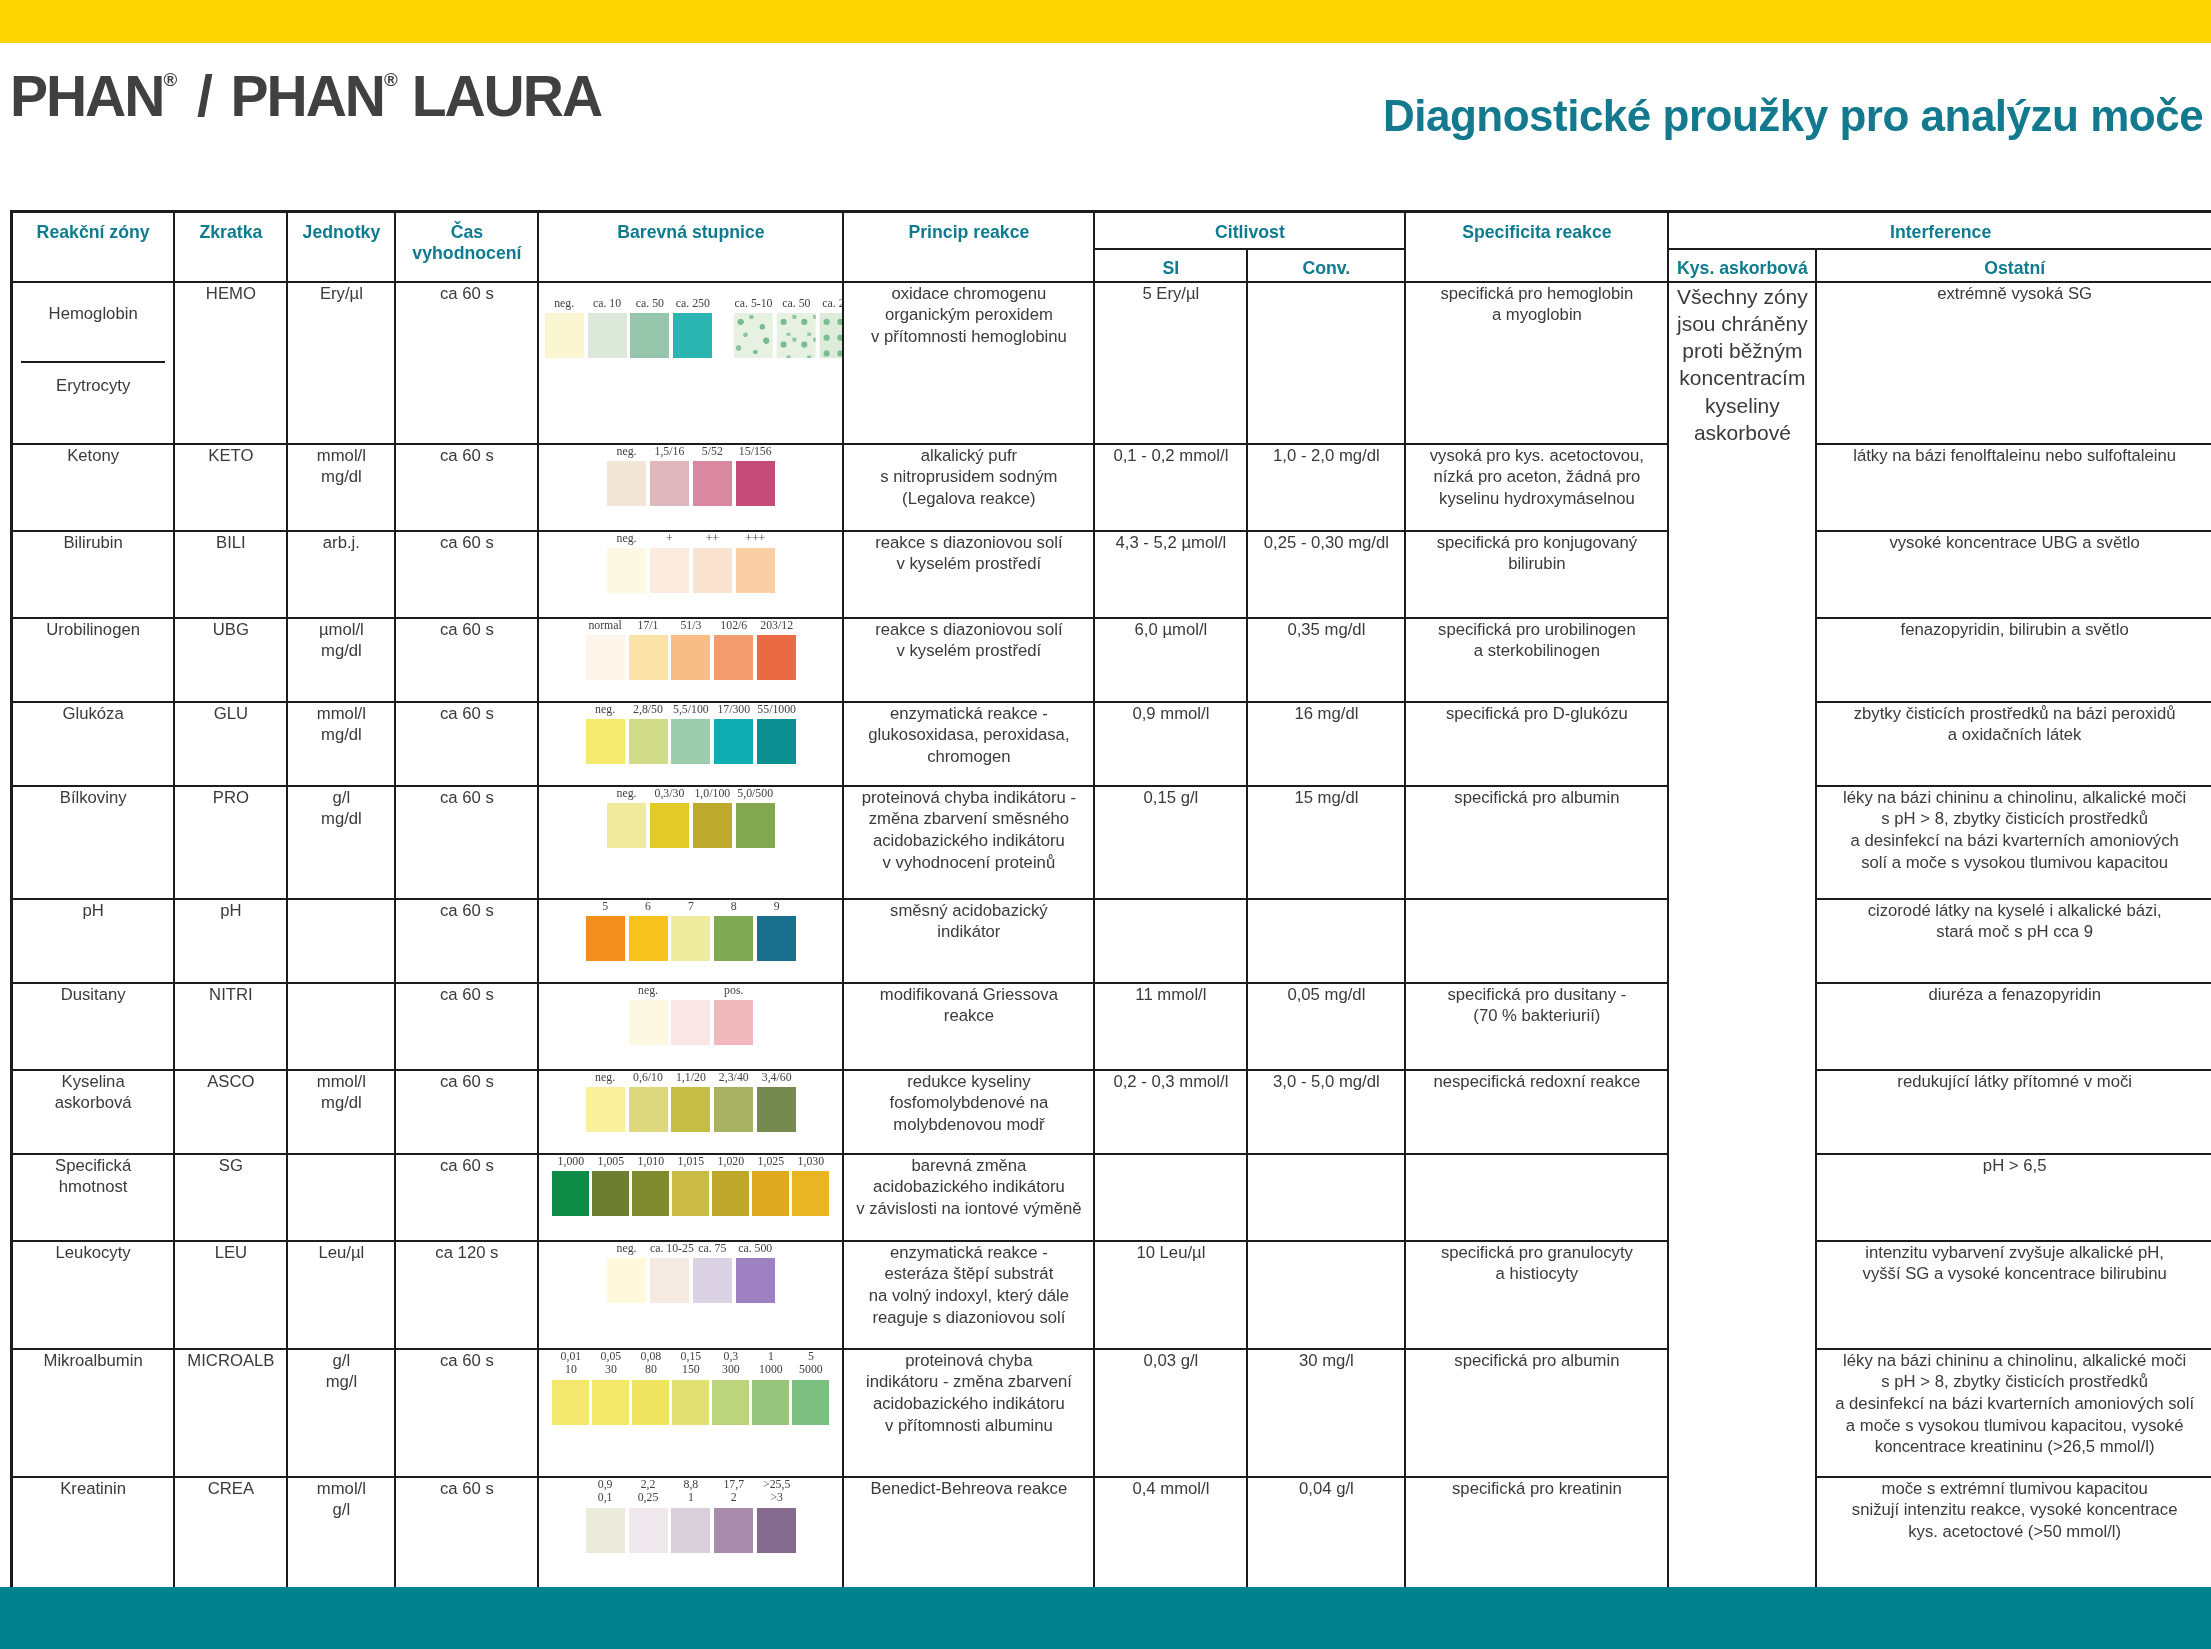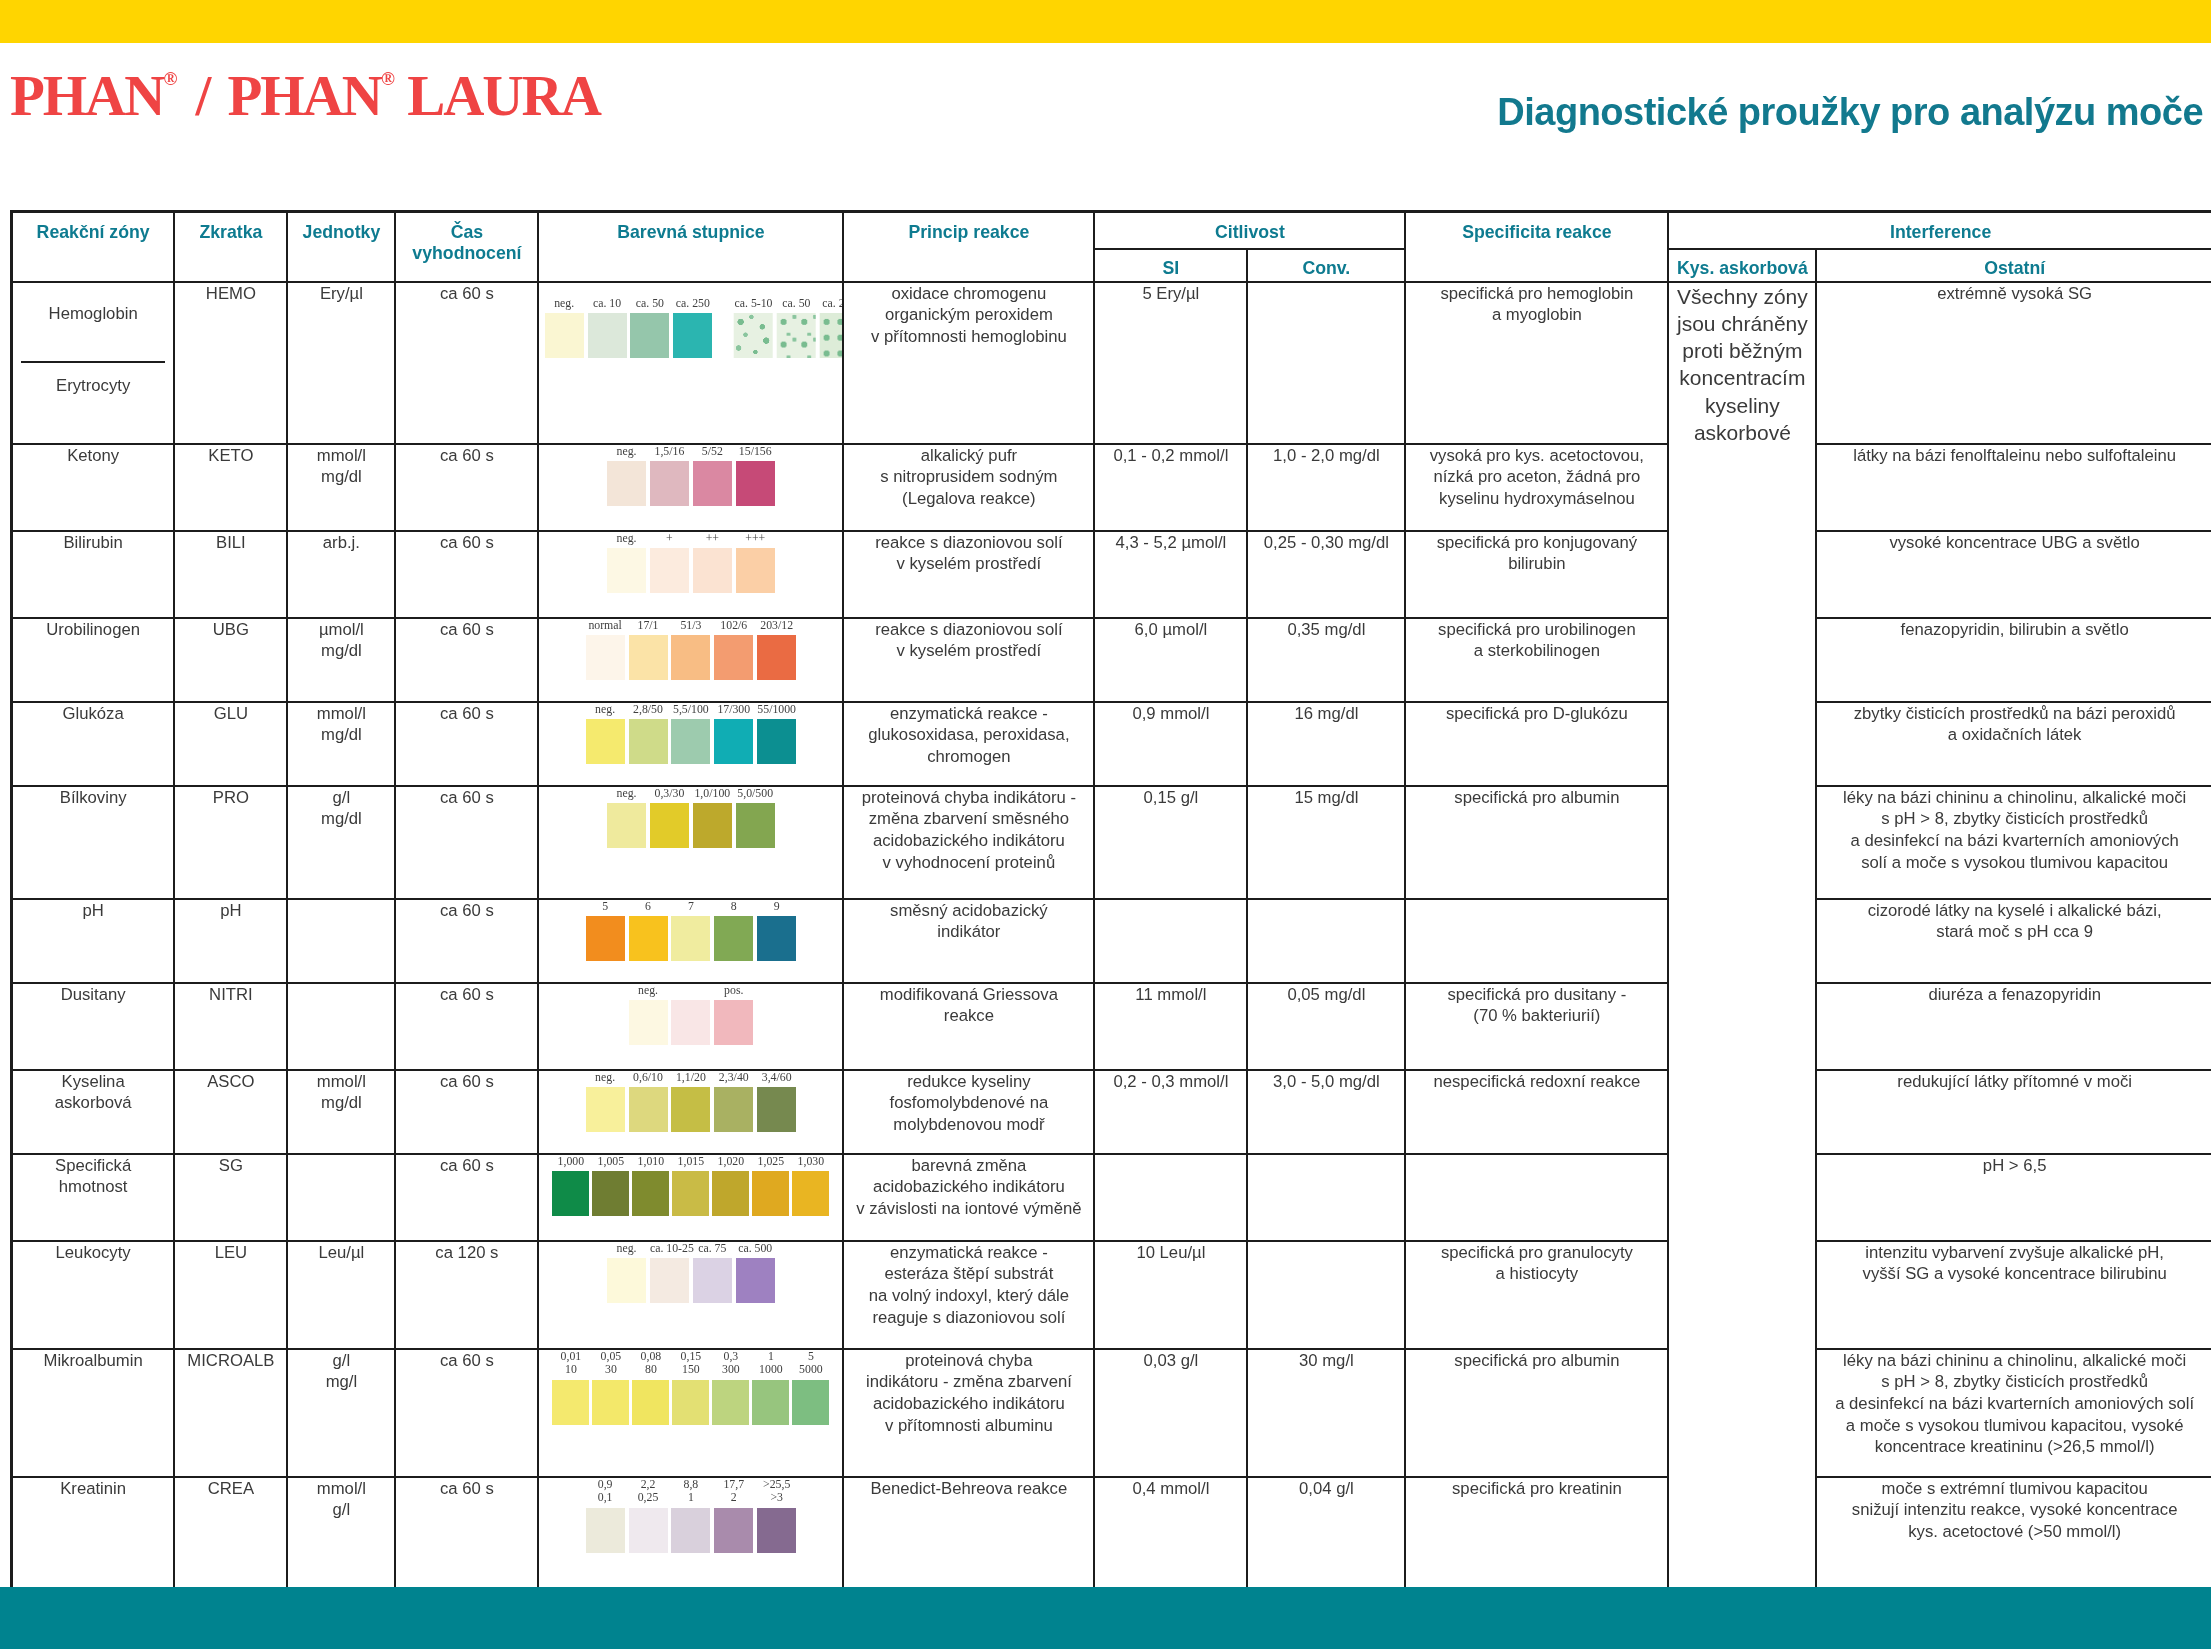--- a/index.html
+++ b/index.html
@@ -6,21 +6,21 @@
   body{width:2211px;height:1649px;position:relative;overflow:hidden;
        font-family:"Liberation Sans",sans-serif;color:#3a3a3a;}
 
   .bar-top{position:absolute;top:0;left:0;width:2211px;height:43px;}
   .bar-bottom{position:absolute;top:1587px;left:0;width:2211px;height:62px;}
 
   .brand{position:absolute;left:9.9px;top:63px;font-size:57px;font-weight:bold;
          color:#9b9b9d;letter-spacing:-2px;white-space:nowrap;}
   .brand sup{font-size:18.7px;vertical-align:29.6px;letter-spacing:0;}
   .brand .sep{margin:0 5.9px;}
-  .doc-title{position:absolute;right:7.9px;top:91px;font-size:38px;font-weight:bold;
+  .doc-title{position:absolute;right:7.9px;top:91px;font-size:44px;font-weight:bold;
              color:#12798e;letter-spacing:-0.5px;white-space:nowrap;}
 
   table.main{position:absolute;left:9.9px;top:210px;width:2202px;
              border-collapse:collapse;table-layout:fixed;
              border:3px solid #1c1c1c;}
   .main th,.main td{border:2px solid #1c1c1c;vertical-align:top;padding:0;
                     overflow:hidden;}
   .main th{color:#0e7b90;font-size:17.7px;font-weight:bold;line-height:1.2;
            white-space:pre-line;padding-top:8.9px;text-align:center;}
   tr.h1{height:37px;} tr.h2{height:33px;}
@@ -57,21 +57,21 @@
     radial-gradient(circle at 21.7px 39px,#79bc90 2px,transparent 2.5px);}
   .sp1{background-size:39px 45px;}
   .sp2{background-size:20.7px 22.7px;}
   .sp3{background-size:13.8px 15.8px;background-color:#ddecd8;}
 </style>
 </head>
 <body>
 
 <div class="bar-top" style="background: rgb(255, 213, 0);"></div>
 
-<div class="brand" style="color: #ef4444; font-family: Liberation Serif, serif;"><span>PHAN</span><sup>®</sup> <span class="sep">/</span> <span>PHAN</span><sup>®</sup> <span>LAURA</span></div>
+<div class="brand" style="color: #404040;"><span>PHAN</span><sup>®</sup> <span class="sep">/</span> <span>PHAN</span><sup>®</sup> <span>LAURA</span></div>
 
 <div class="doc-title" style="color: rgb(18, 121, 142);">Diagnostické proužky pro analýzu moče</div>
 
 <table class="main">
   <colgroup>
     <col style="width:163px">
       <col style="width:113px">
       <col style="width:108px">
     <col style="width:143px">
       <col style="width:305px">

